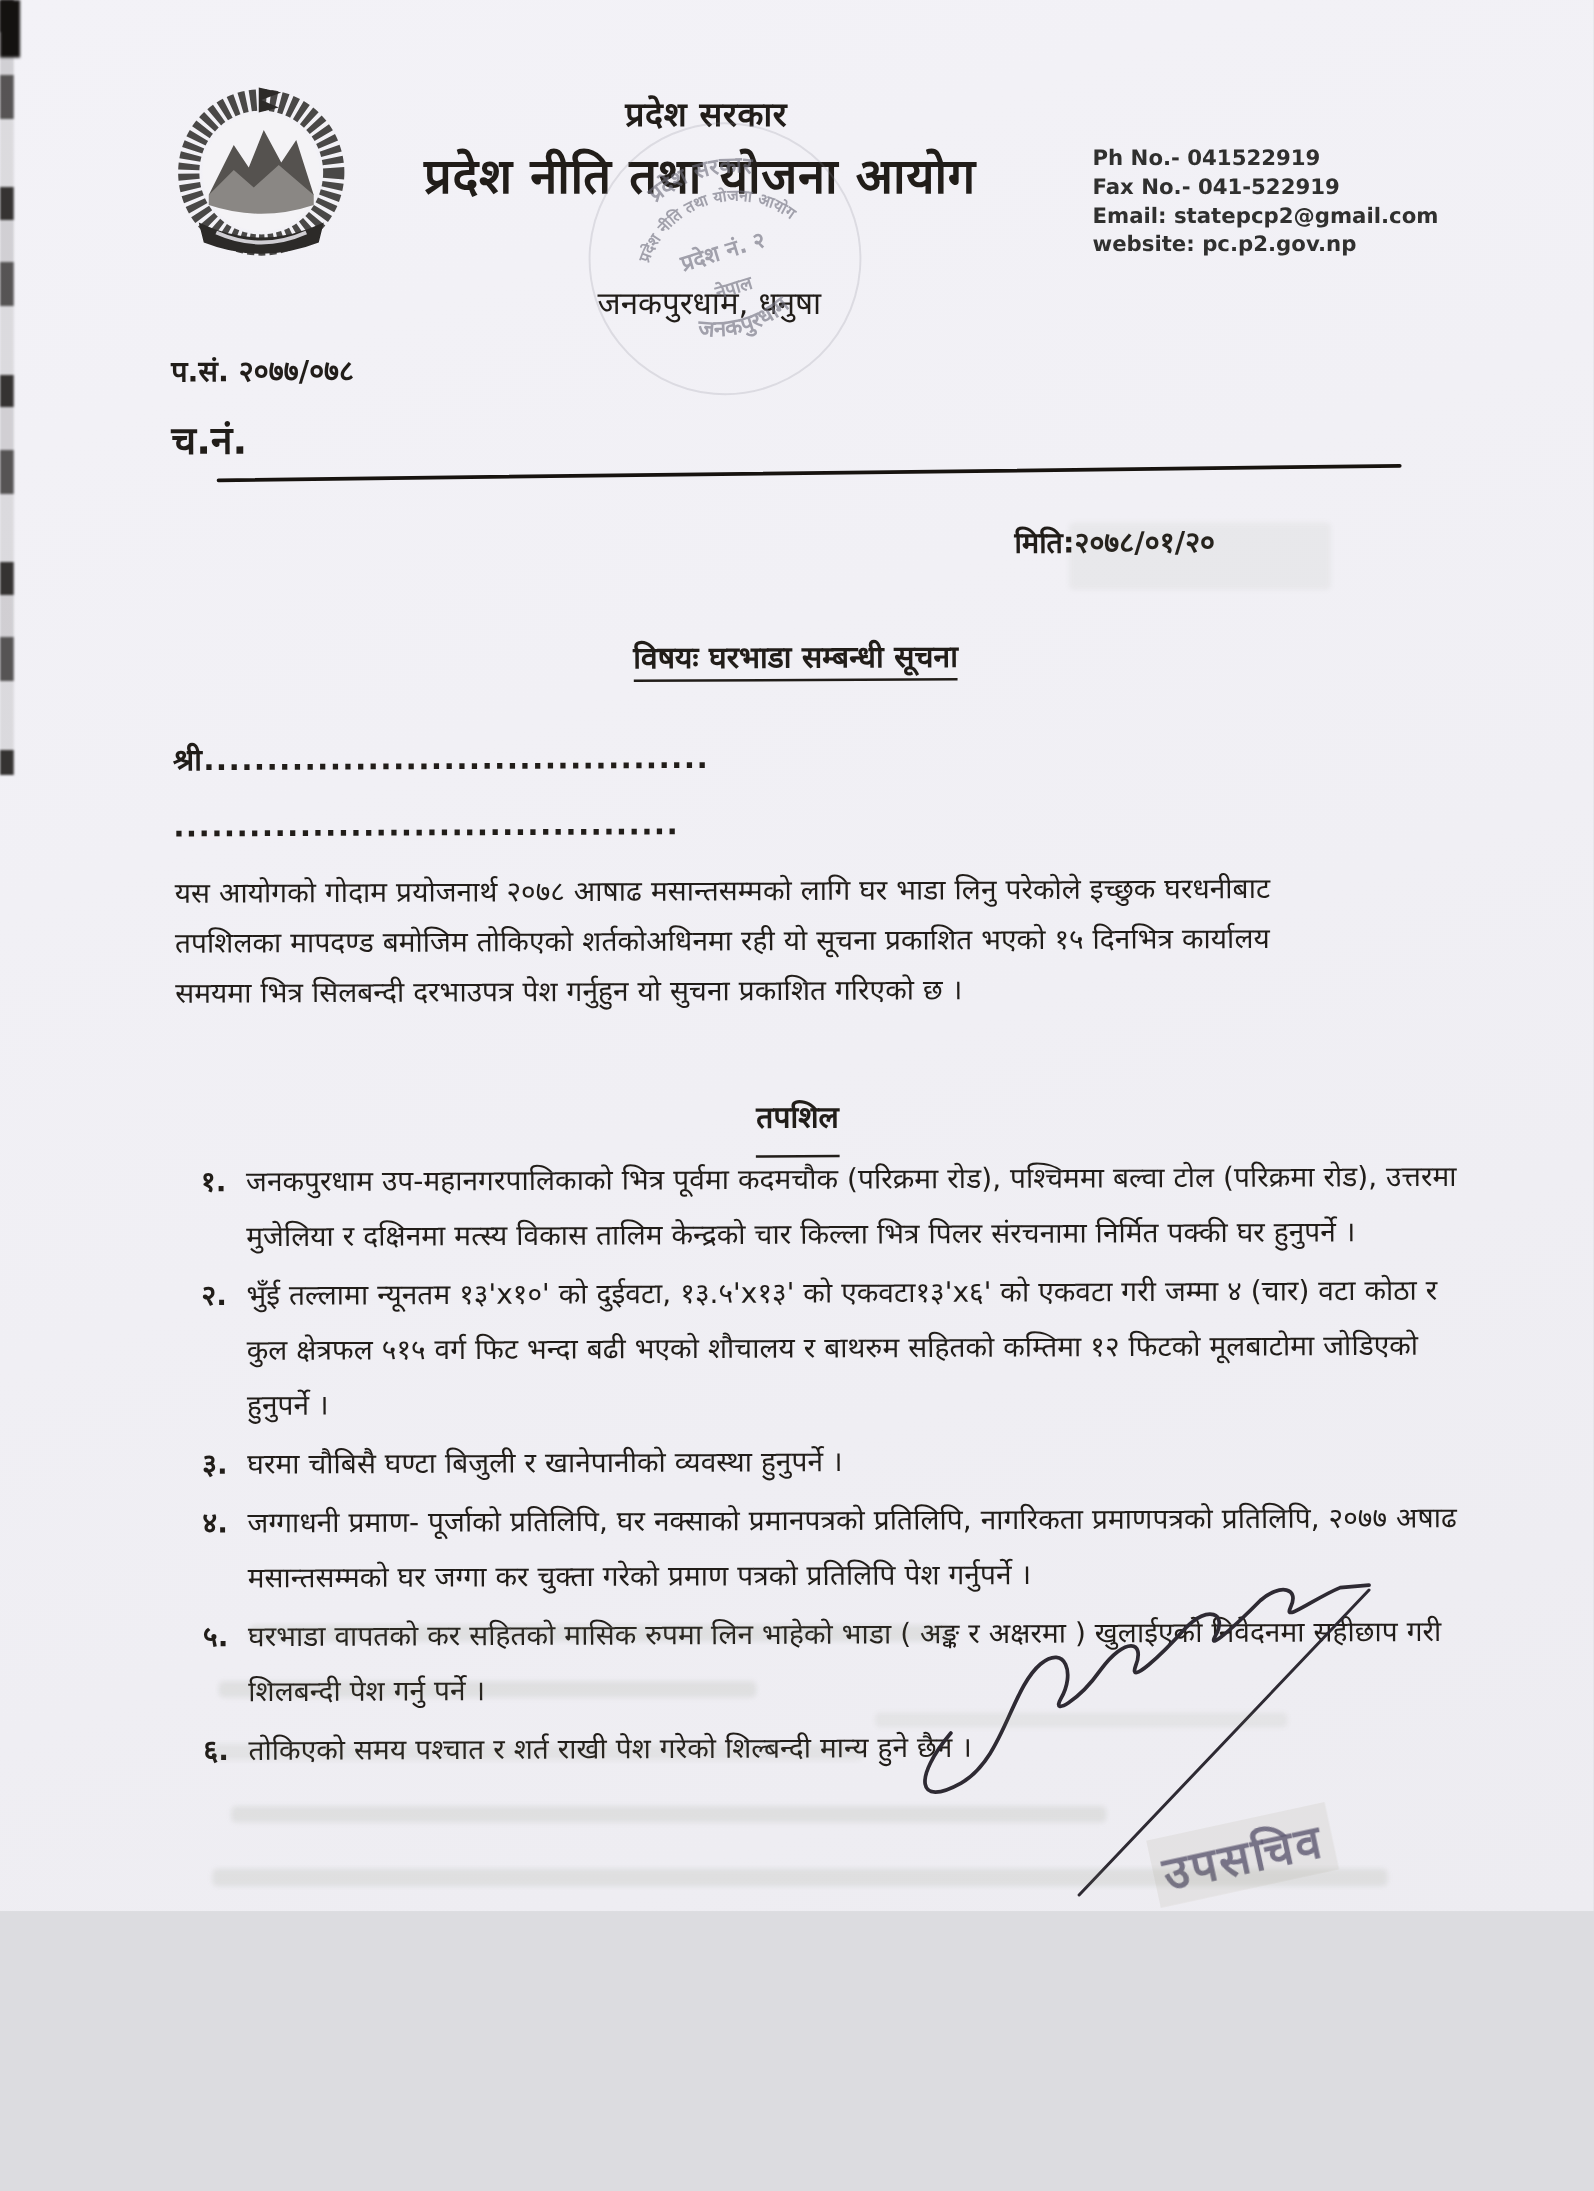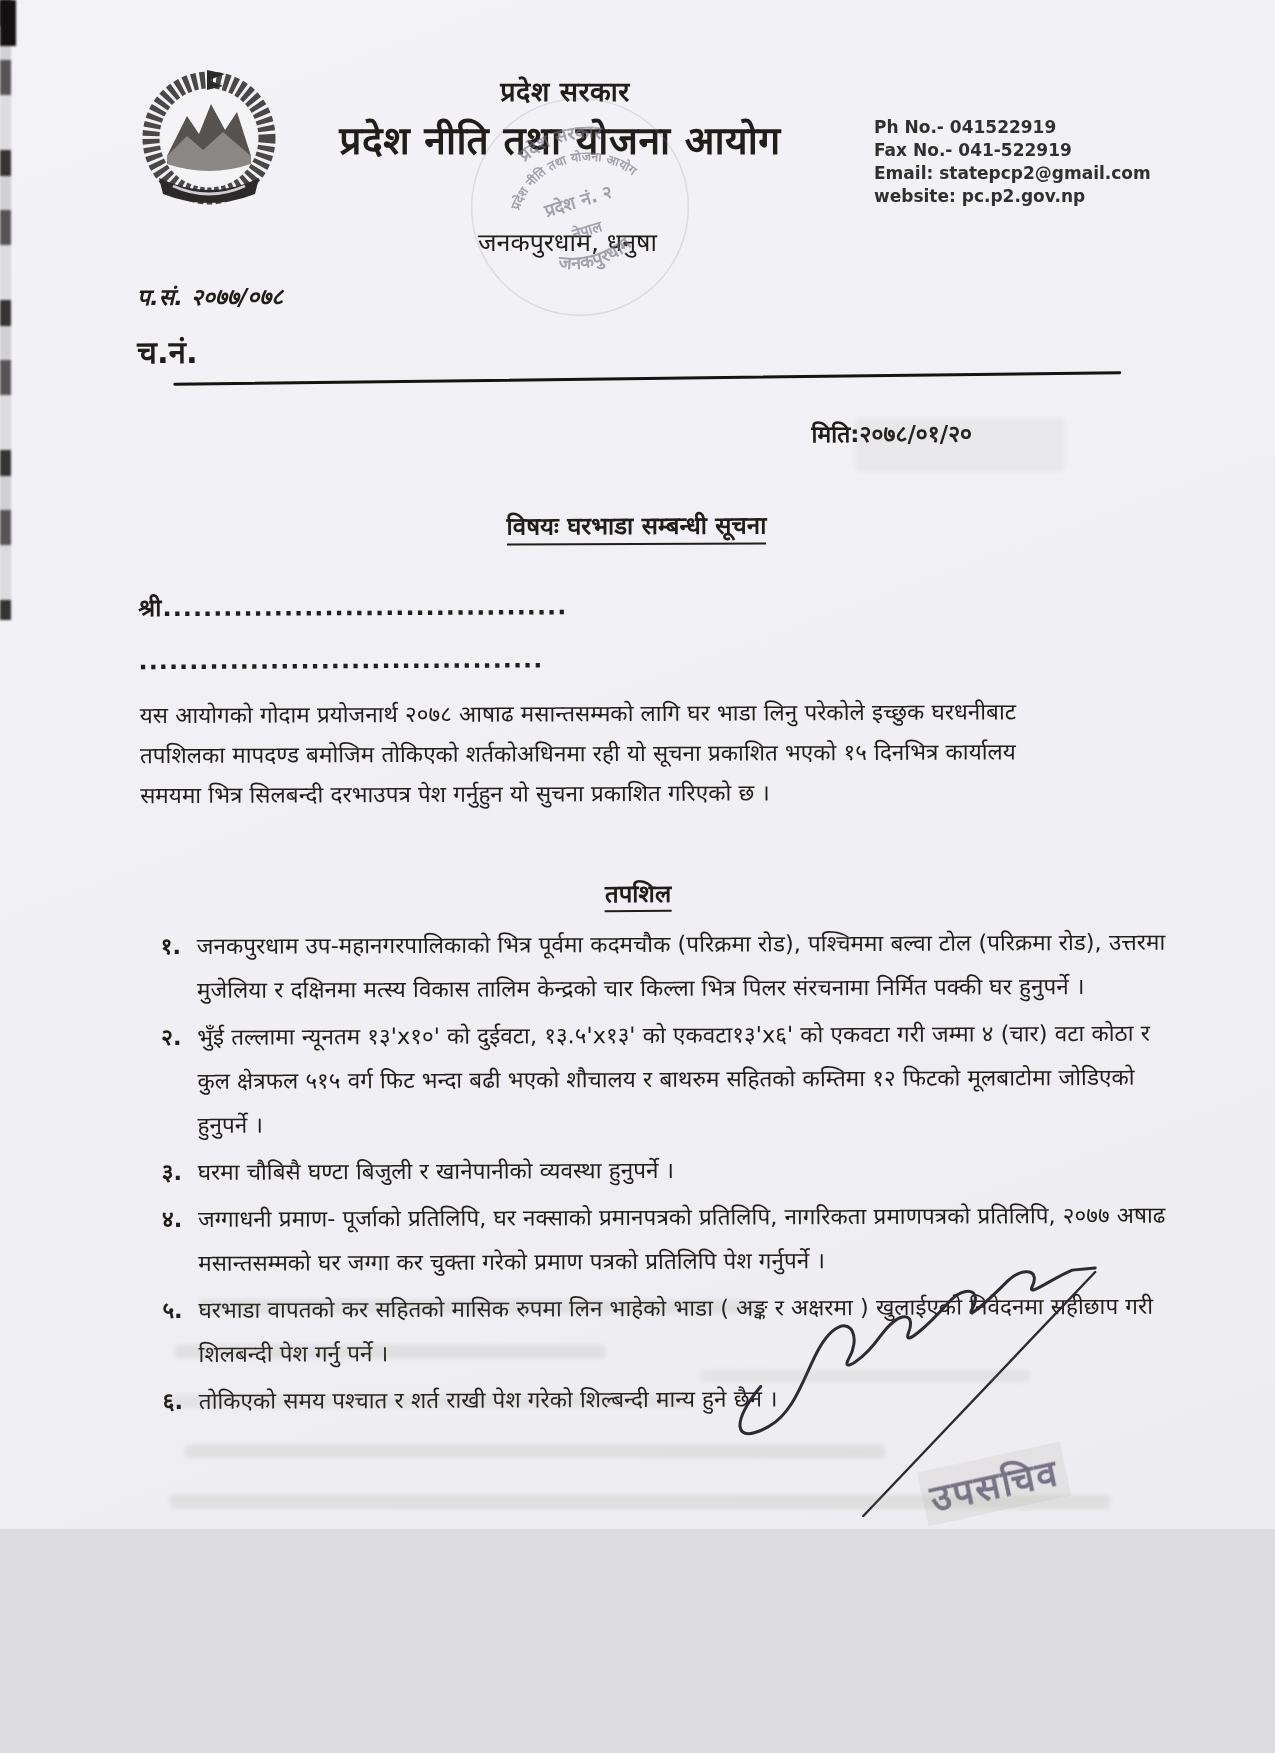--- a/index.html
+++ b/index.html
@@ -27,36 +27,36 @@
   .gov-line{position:absolute;left:0;top:72px;width:1130px;text-align:center;font-size:27px;font-weight:700;letter-spacing:.5px;}
   .office-line{position:absolute;left:0;top:112px;width:1120px;text-align:center;font-size:39px;font-weight:700;letter-spacing:.5px;}
   .location-line{position:absolute;left:0;top:224px;width:1135px;text-align:center;font-size:25px;font-weight:400;}
   .contact{position:absolute;left:874px;top:116px;font-size:17px;font-weight:600;color:#30302f;line-height:23px;}
   .round-stamp{position:absolute;left:455px;top:82px;width:250px;height:250px;opacity:.62;transform:rotate(-17deg);}
   .round-stamp text{fill:#70707e;font-size:17px;font-weight:700;font-family:"DejaVu Sans","Liberation Sans",sans-serif;}
 
   
   .tilt{position:absolute;left:0;top:0;width:100%;height:100%;transform:rotate(-0.25deg);}
 
-  .ref-ps{position:absolute;left:139px;top:278px;font-size:23px;font-weight:600;font-style:italic;}
+  .ref-ps{position:absolute;left:139px;top:278px;font-size:23px;font-weight:600;}
   .ref-cn{position:absolute;left:139px;top:328px;font-size:31px;font-weight:600;}
   .rule-line{position:absolute;left:175px;top:377px;width:948px;height:3px;background:#17130f;transform:rotate(-0.45deg);border-radius:2px;}
 
   .date-line{position:absolute;left:813px;top:406px;font-size:23px;font-weight:600;margin-top:12px;}
   .subject{position:absolute;left:0;top:508px;width:1275px;text-align:center;font-size:24px;font-weight:700;}
   .subject span{border-bottom:2.5px solid #211d19;padding-bottom:3px;}
 
   .addressee1{position:absolute;left:139px;top:588px;font-size:24px;font-weight:700;letter-spacing:1px;}
   .addressee2{position:absolute;left:139px;top:645px;font-size:24px;font-weight:700;letter-spacing:1px;}
 
   .body-para{position:absolute;left:140px;top:694px;width:1010px;font-size:22.5px;line-height:39px;font-weight:500;}
   .body-para div{margin-bottom:1px;}
 
   .details-head{position:absolute;left:0;top:876px;width:1275px;text-align:center;font-size:24px;font-weight:700;}
-  .details-head span{border-bottom:2.5px solid #211d19;padding-bottom:2px;}
+  .details-head span{border-bottom:2.5px solid #211d19;padding-bottom:16px;}
 
   .list{position:absolute;left:160px;top:922px;width:1010px;font-size:22.5px;font-weight:500;}
   .list-item{position:relative;padding-left:36px;line-height:44px;margin-bottom:3px;}
   .list-item .num{position:absolute;left:0;top:0;font-weight:600;}
 
   .signature-svg{position:absolute;left:688px;top:1222px;width:430px;height:305px;}
   .designation-stamp{
     position:absolute;left:918px;top:1458px;
     font-size:37px;font-weight:700;color:rgba(92,88,112,.8);
     transform:rotate(-12deg);letter-spacing:2px;filter:blur(.4px);

